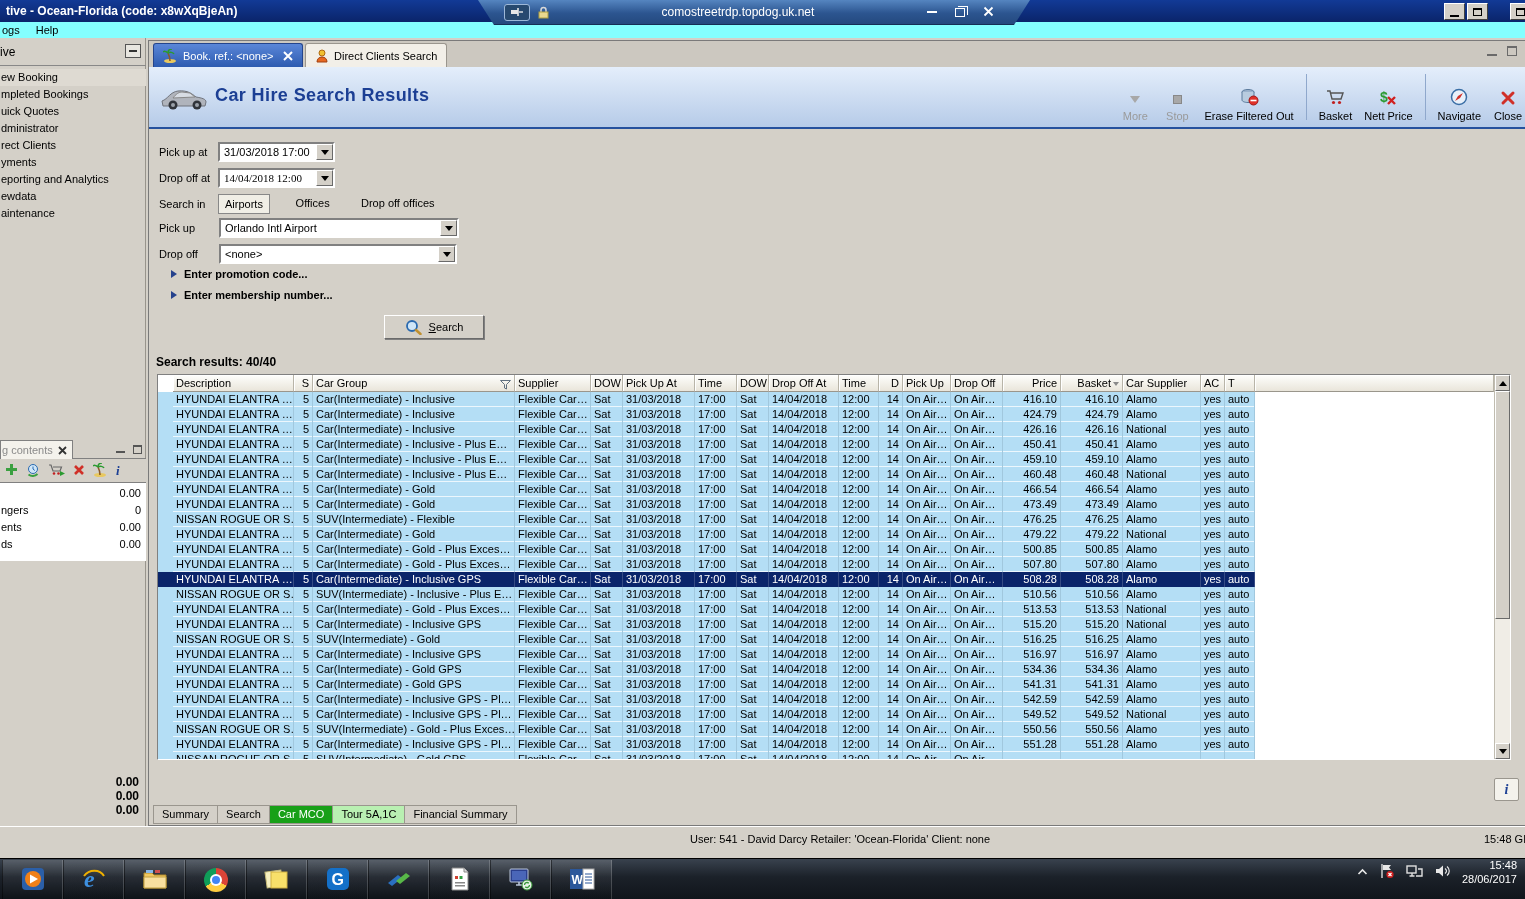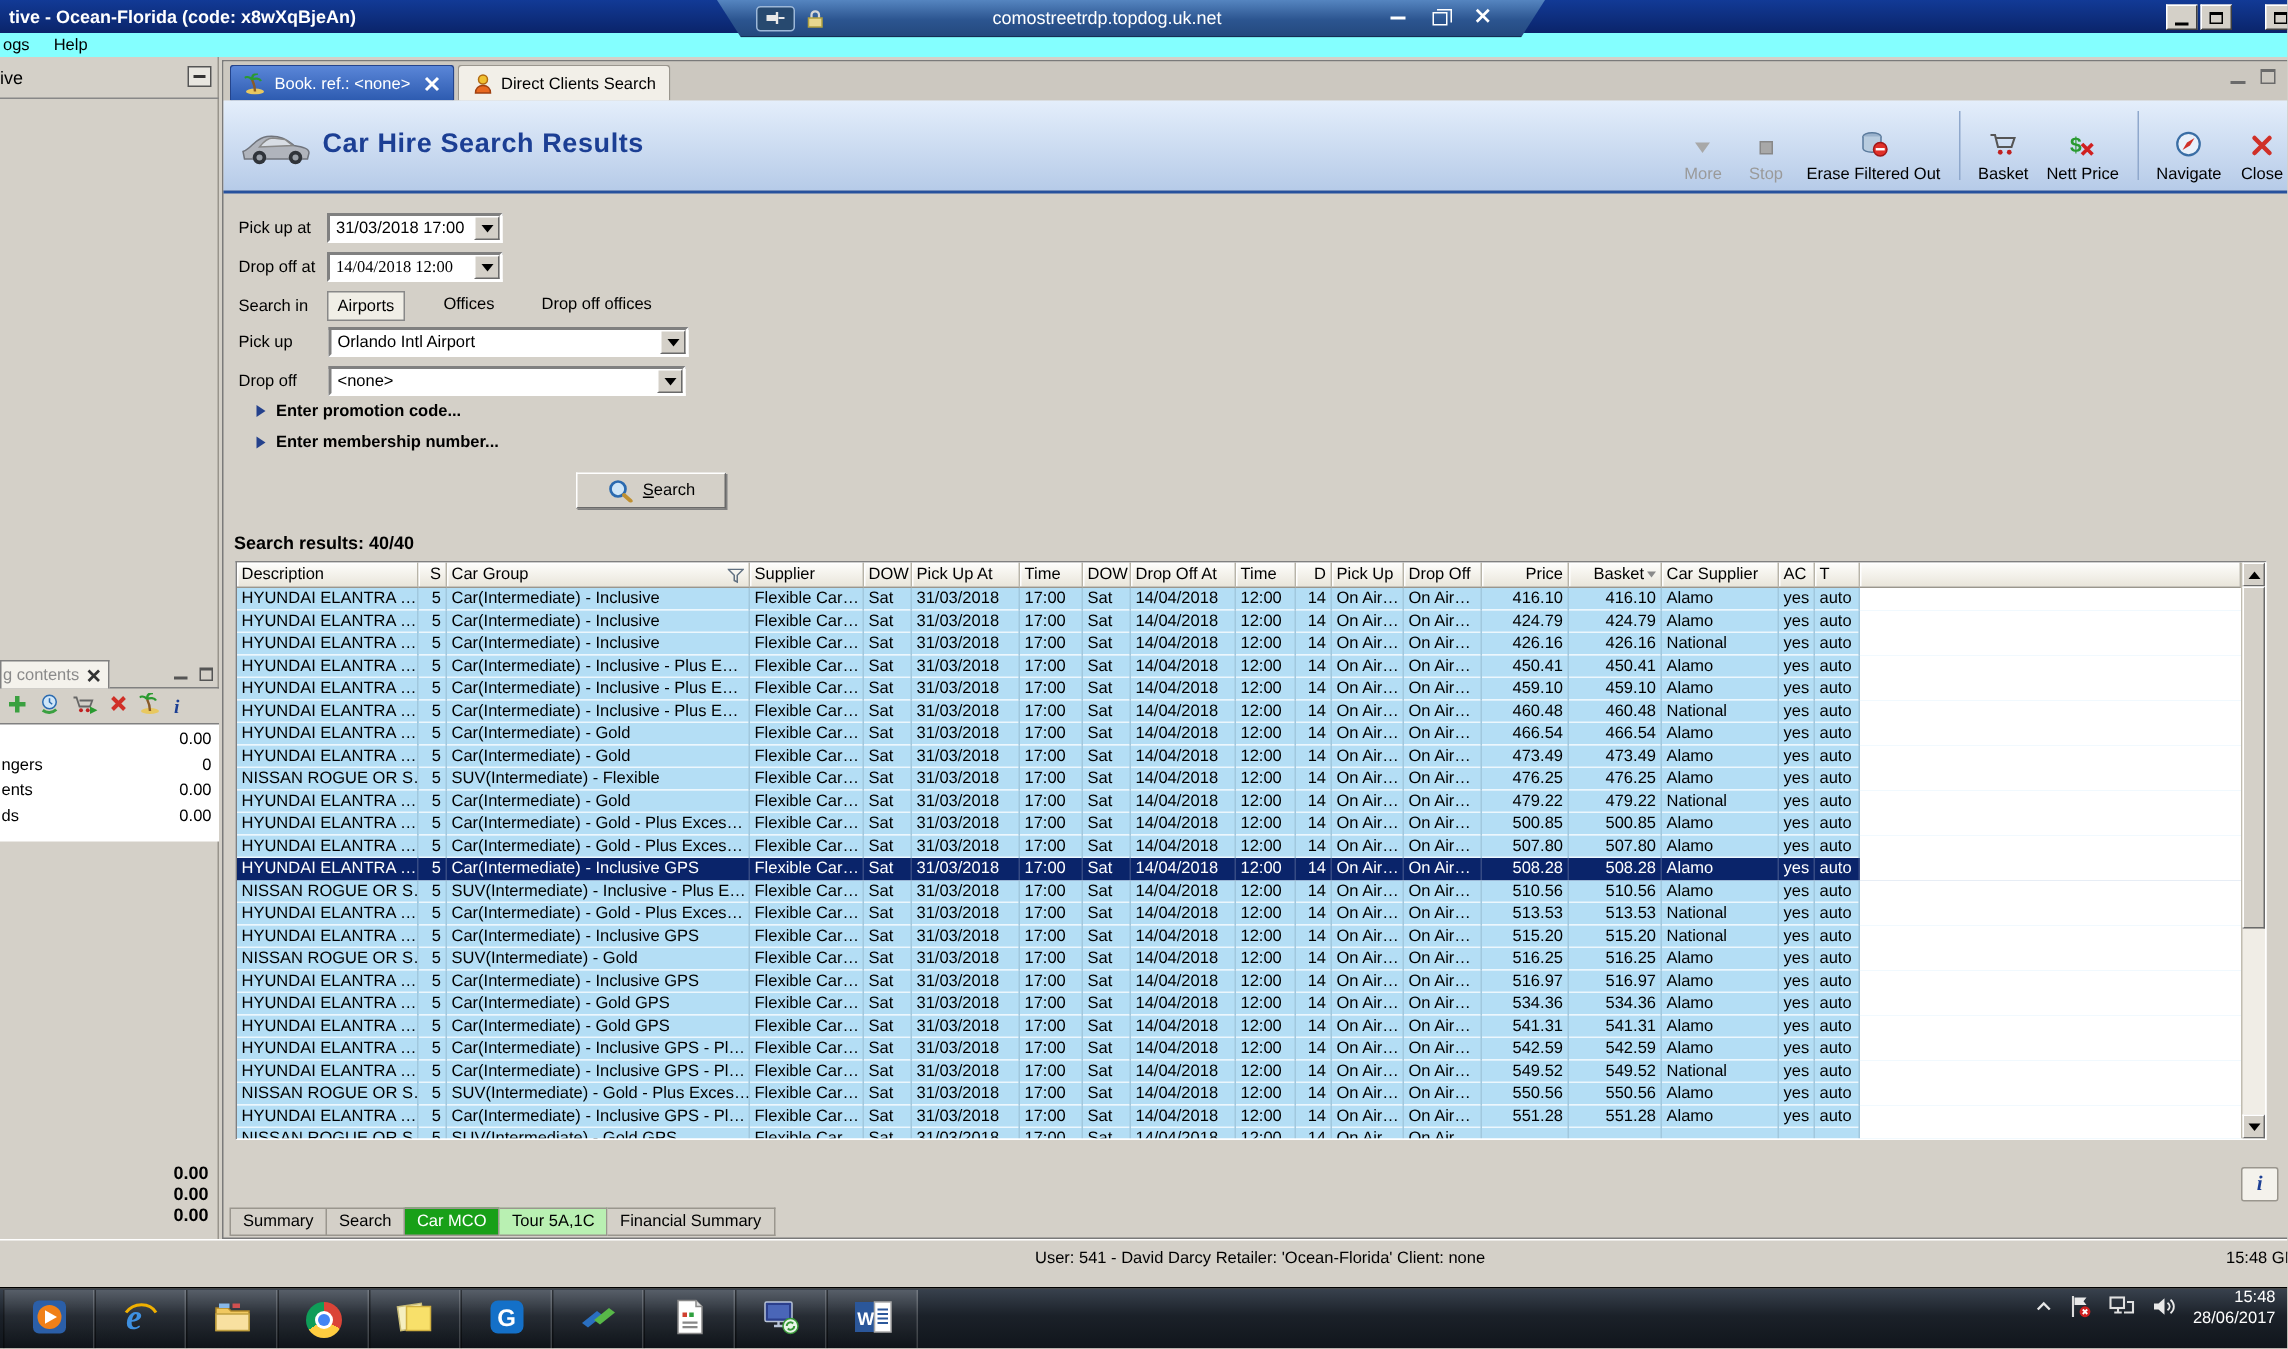--- a/index.html
+++ b/index.html
@@ -92,21 +92,21 @@
   .link-row{position:absolute;left:12px;font-weight:bold;display:flex;align-items:center;gap:7px;padding-left:10px;}
   .link-tri{width:0;height:0;border-left:6px solid #24418c;border-top:4px solid transparent;border-bottom:4px solid transparent;}
   .search-btn{position:absolute;left:235px;top:274px;width:100px;height:24px;background:#d4d0c8;
     border:1px solid;border-color:#fff #6a6a6a #6a6a6a #fff;box-shadow:1px 1px 0 #808080;
     display:flex;align-items:center;justify-content:center;gap:7px;}
   .results-label{position:absolute;left:7px;top:314px;font-weight:bold;font-size:12px;}
 
   
   .table-frame{position:absolute;left:8px;top:333px;width:1354px;height:386px;background:#fff;
     border:1px solid;border-color:#808080 #fff #fff #808080;overflow:hidden;}
-  .thead,.trow{display:grid;grid-template-columns:121px 19px 202px 76px 32px 72px 42px 32px 70px 40px 24px 48px 52px 58px 62px 78px 24px 30px minmax(0,1fr);}
+  .thead,.trow{display:grid;grid-template-columns:121px 19px 202px 76px 32px 72px 42px 32px 70px 40px 24px 48px 52px 58px 62px 78px 24px 30px minmax(0,1fr);padding-left:15px;}
   .thead{position:absolute;left:0;top:0;right:16px;height:17px;}
   .th{background:linear-gradient(#fefefc,#e9e5da);border-right:1px solid #b8b4a8;border-bottom:1px solid #9a968c;
     box-shadow:inset 1px 1px 0 #fff;padding:0 3px;line-height:16px;white-space:nowrap;overflow:hidden;position:relative;}
   .th.r{text-align:right;}
   .th .funnel{position:absolute;right:3px;top:3px;}
   .th .sortmark{display:inline-block;width:0;height:0;border-left:3px solid transparent;border-right:3px solid transparent;border-top:4px solid #8a8a8a;margin-left:2px;vertical-align:middle;}
   .tbody{position:absolute;left:0;top:17px;right:16px;bottom:0;overflow:hidden;background:#fff;}
   .trow{height:15px;background:#b4def5;}
   .trow>div{padding:0 3px;line-height:15px;white-space:nowrap;overflow:hidden;
     border-right:1px solid rgba(120,150,170,.30);box-shadow:inset 0 -1px 0 rgba(255,255,255,.75);}
@@ -172,20 +172,31 @@
       <span>ogs</span>
       <span>Help</span>
     </div>
 
   <div class="sidebar">
     <div class="side-title">ive</div>
     <div class="side-collapse">
         <span></span>
       </div>
     <div class="side-sep"></div>
+    <div class="side-items" id="side-items">
+        <div class="side-item sel">ew Booking</div>
+        <div class="side-item">mpleted Bookings</div>
+        <div class="side-item">uick Quotes</div>
+        <div class="side-item">dministrator</div>
+        <div class="side-item">rect Clients</div>
+        <div class="side-item">yments</div>
+        <div class="side-item">eporting and Analytics</div>
+        <div class="side-item">ewdata</div>
+        <div class="side-item">aintenance</div>
+      </div>
 
     <div class="contents-panel">
       <div class="cp-tabbar">
         <div class="cp-tab">
           <span>g contents</span>
           <svg width="9" height="9">
               <path d="M1 1l7 7M8 1L1 8" stroke="#333" stroke-width="1.8"></path>
             </svg>
         </div>
         <div class="cp-winbtns">

